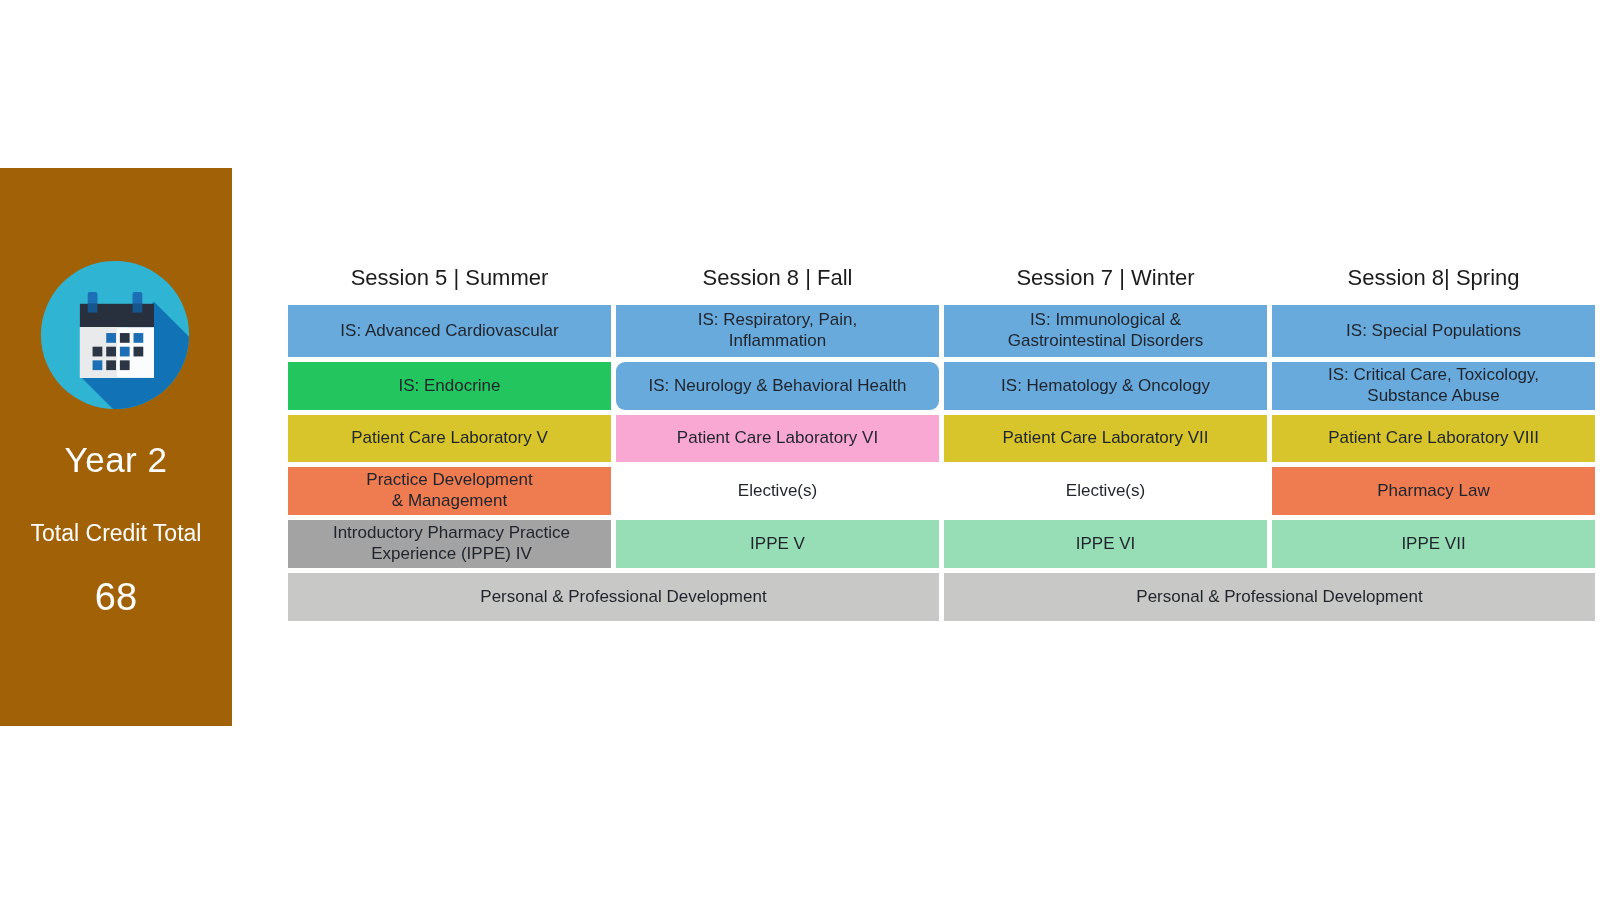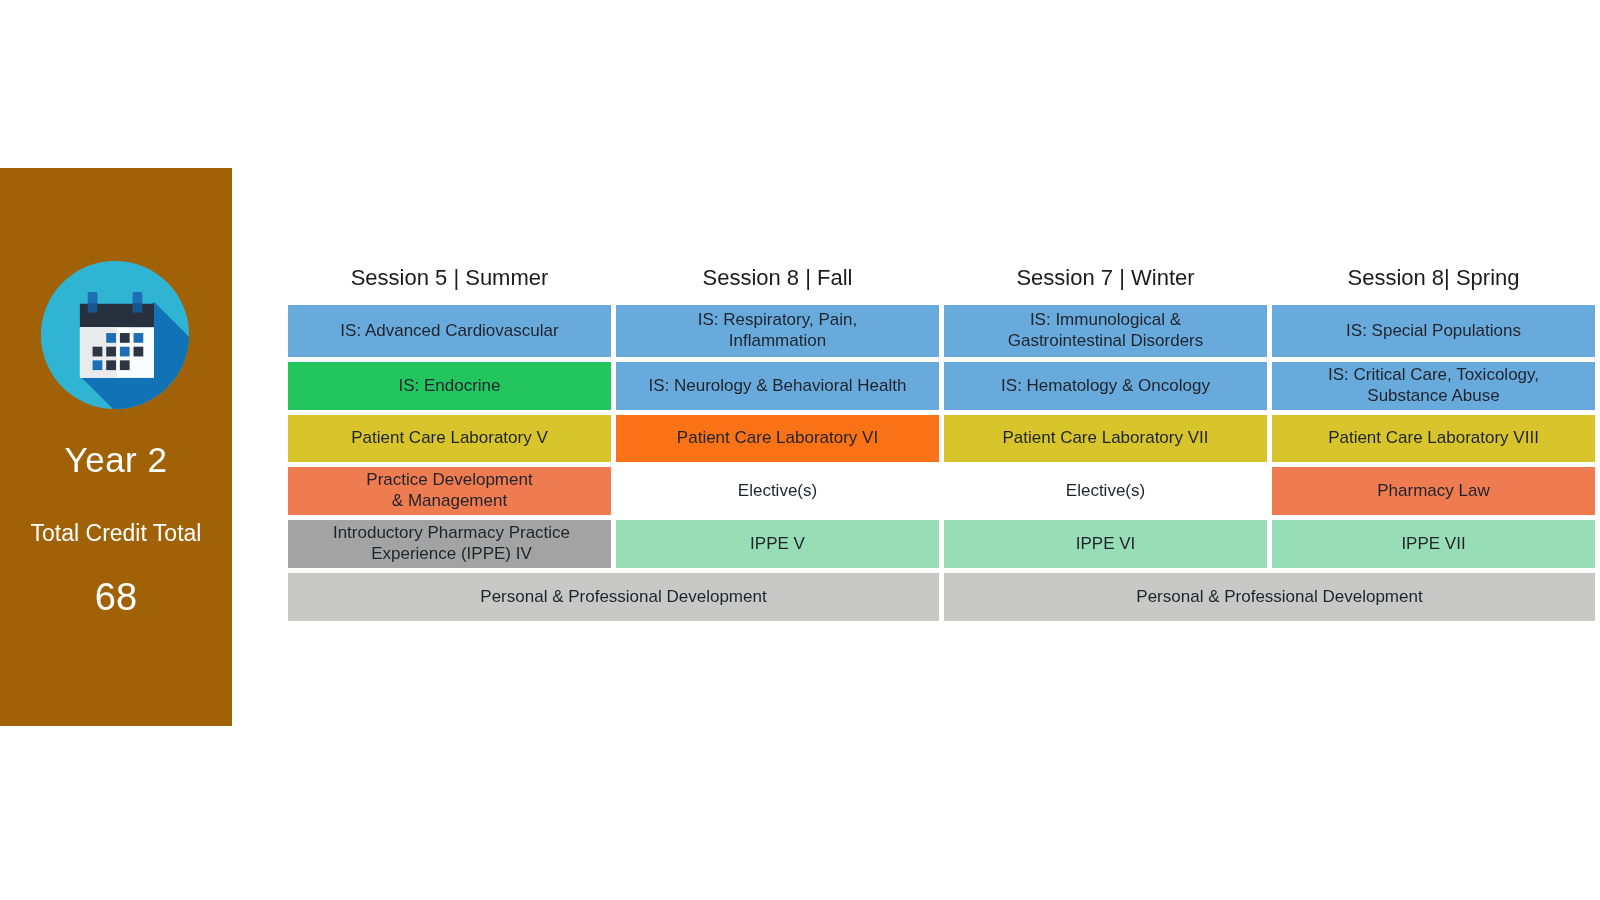--- a/index.html
+++ b/index.html
@@ -108,27 +108,27 @@
     <div class="hdr">Session 8| Spring</div>
 
     <div class="cell" style="background-color: rgb(105, 170, 221);">IS: Advanced Cardiovascular</div>
     <div class="cell" style="background-color: rgb(105, 170, 221);">IS: Respiratory, Pain,
 Inflammation</div>
     <div class="cell" style="background-color: rgb(105, 170, 221);">IS: Immunological &amp;
 Gastrointestinal Disorders</div>
     <div class="cell" style="background-color: rgb(105, 170, 221);">IS: Special Populations</div>
 
     <div class="cell" style="background-color: #22c55e;">IS: Endocrine</div>
-    <div class="cell" style="background-color: rgb(105, 170, 221);">IS: Neurology &amp; Behavioral Health</div>
+    <div class="cell" style="background-color: rgb(105, 170, 221); border-radius: 9px;">IS: Neurology &amp; Behavioral Health</div>
     <div class="cell" style="background-color: rgb(105, 170, 221);">IS: Hematology &amp; Oncology</div>
     <div class="cell" style="background-color: rgb(105, 170, 221);">IS: Critical Care, Toxicology,
 Substance Abuse</div>
 
     <div class="cell" style="background-color: rgb(215, 197, 43);">Patient Care Laboratory V</div>
-    <div class="cell" style="background-color: #f97316;">Patient Care Laboratory VI</div>
+    <div class="cell" style="background-color: #f9a8d4;">Patient Care Laboratory VI</div>
     <div class="cell" style="background-color: rgb(215, 197, 43);">Patient Care Laboratory VII</div>
     <div class="cell" style="background-color: rgb(215, 197, 43);">Patient Care Laboratory VIII</div>
 
     <div class="cell" style="background-color: rgb(239, 123, 80);">Practice Development
 &amp; Management</div>
     <div class="cell" style="background-color: rgb(255, 255, 255);">Elective(s)</div>
     <div class="cell" style="background-color: rgb(255, 255, 255);">Elective(s)</div>
     <div class="cell" style="background-color: rgb(239, 123, 80);">Pharmacy Law</div>
 
     <div class="cell" style="background-color: #a3a3a3; padding-left: 8px;">Introductory Pharmacy Practice

